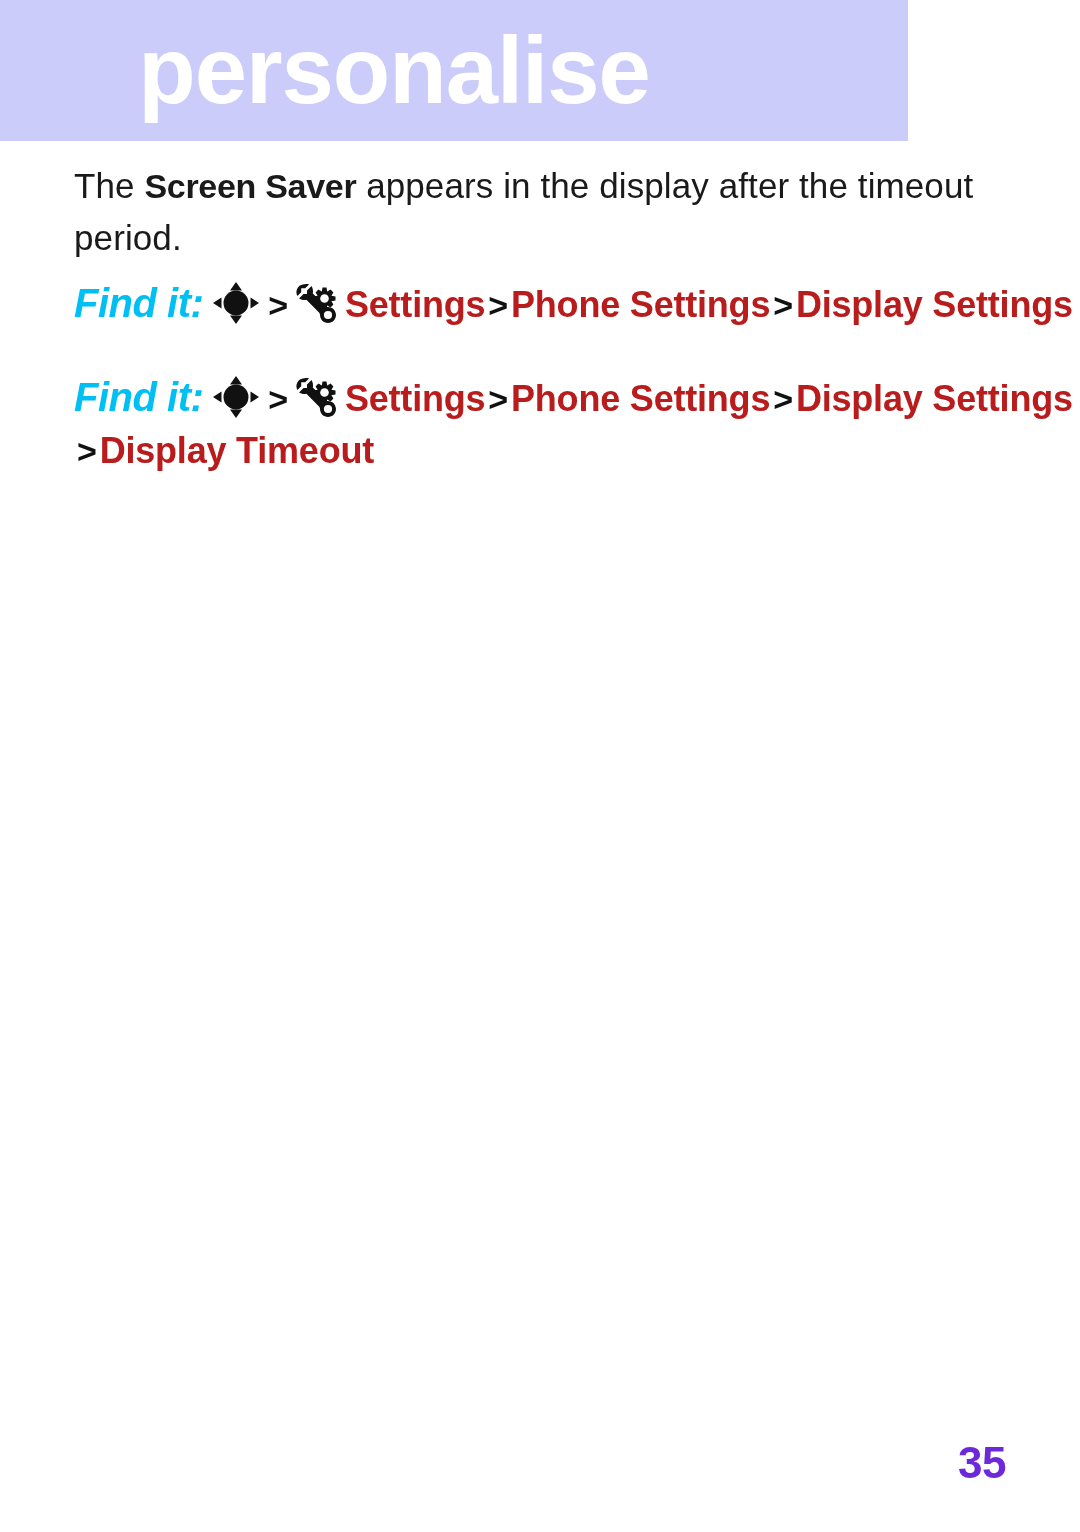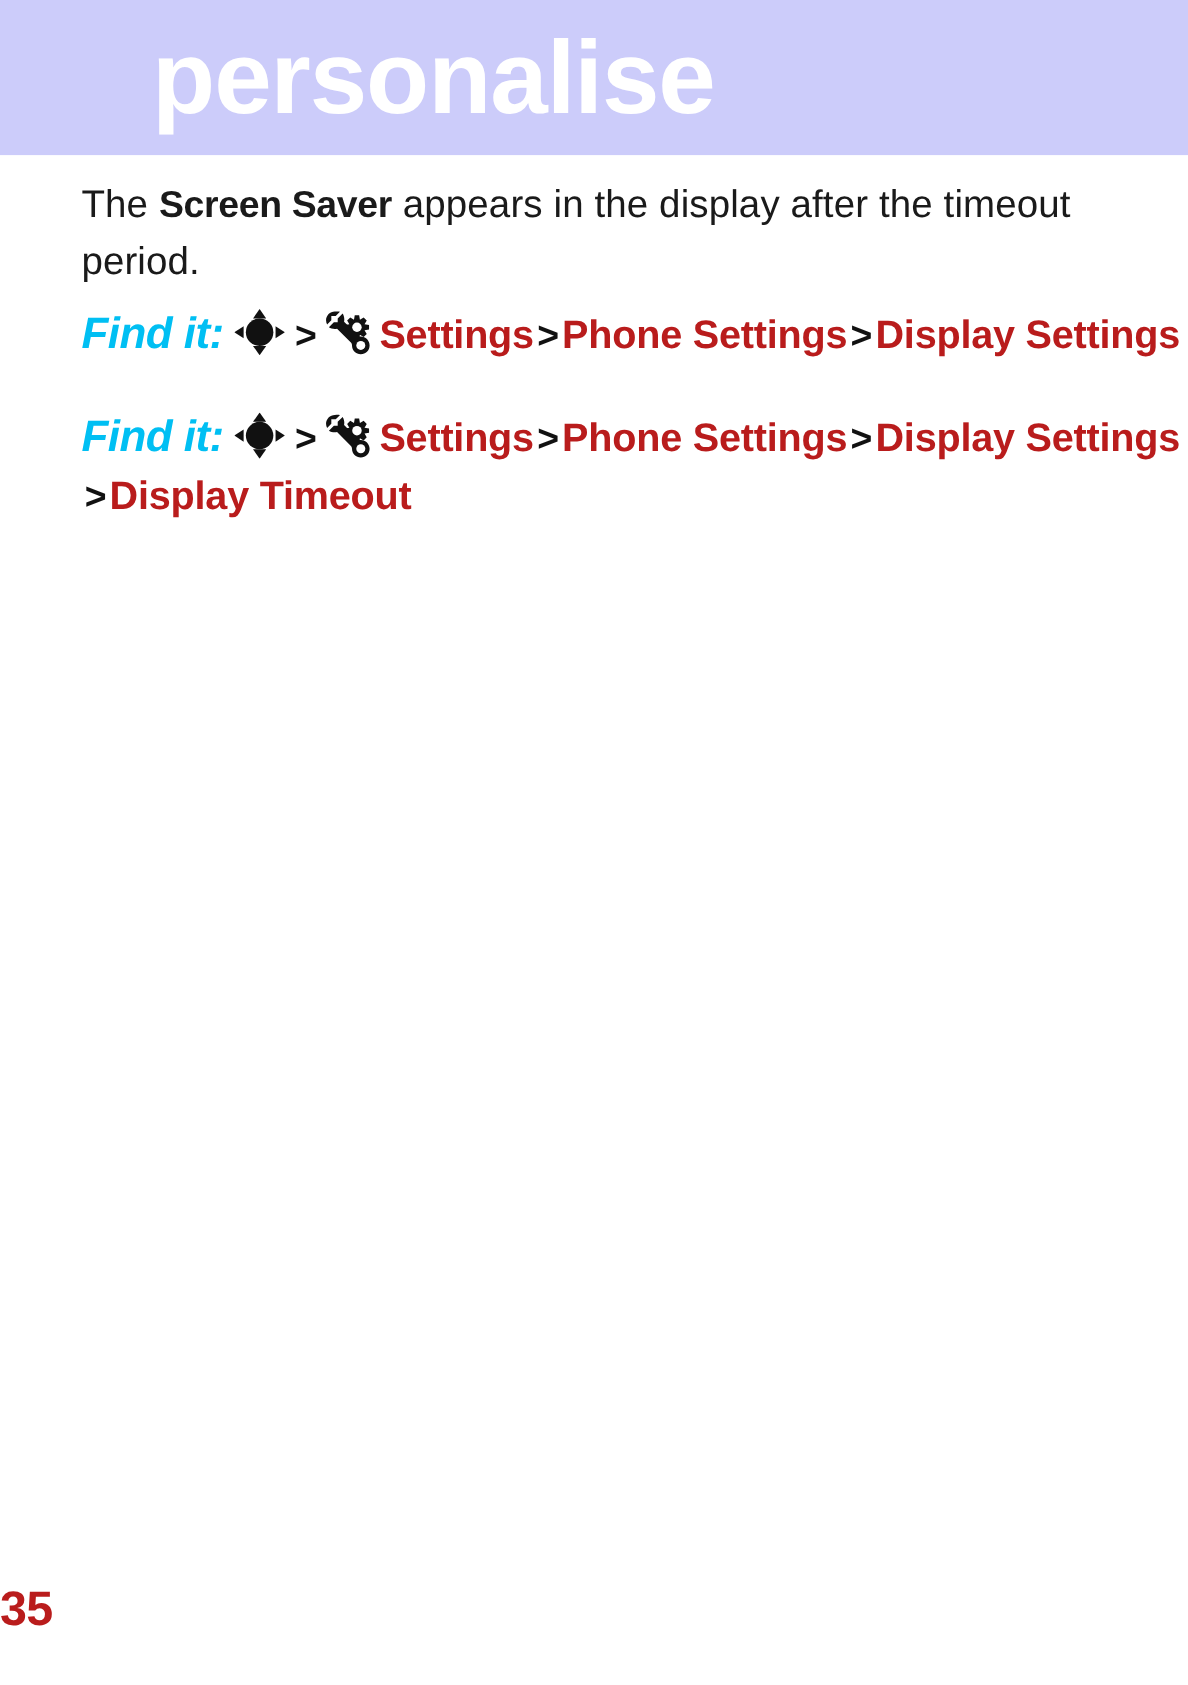--- a/index.html
+++ b/index.html
@@ -21,21 +21,21 @@
     position: absolute;
     inset: 0;
     background: #ffffff;
   }
 
   
   .header-band {
     position: absolute;
     left: 0;
     top: 0;
-    width: 1080px;
+    width: 908px;
     height: 141px;
     background: #ccccfa;
   }
   .header-title {
     position: absolute;
     left: 0;
     top: 0;
     width: 1080px;
     height: 141px;
     display: flex;
@@ -131,25 +131,26 @@
   }
   .icon-nav { width: 46px; height: 42px; margin: 0 6px 0 10px; }
   .icon-settings { width: 44px; height: 42px; margin: 0 6px 0 4px; }
 
   
   .page-number {
     position: absolute;
     left: 0;
     top: 1441px;
     width: 1006px;
+    text-align: right;
     font-family: "Liberation Sans Narrow", "Liberation Sans", sans-serif;
     font-weight: 700;
     font-size: 44px;
     line-height: 44px;
-    color: #b91c1c;
+    color: #6d28d9;
     letter-spacing: -0.5px;
   }
 </style>
 </head>
 <body>
 
 <div class="page">
 
   <div class="header-band" style="background: rgb(204, 204, 250);">
     <div class="header-title" style="color: rgb(255, 255, 255);">personalise</div>

